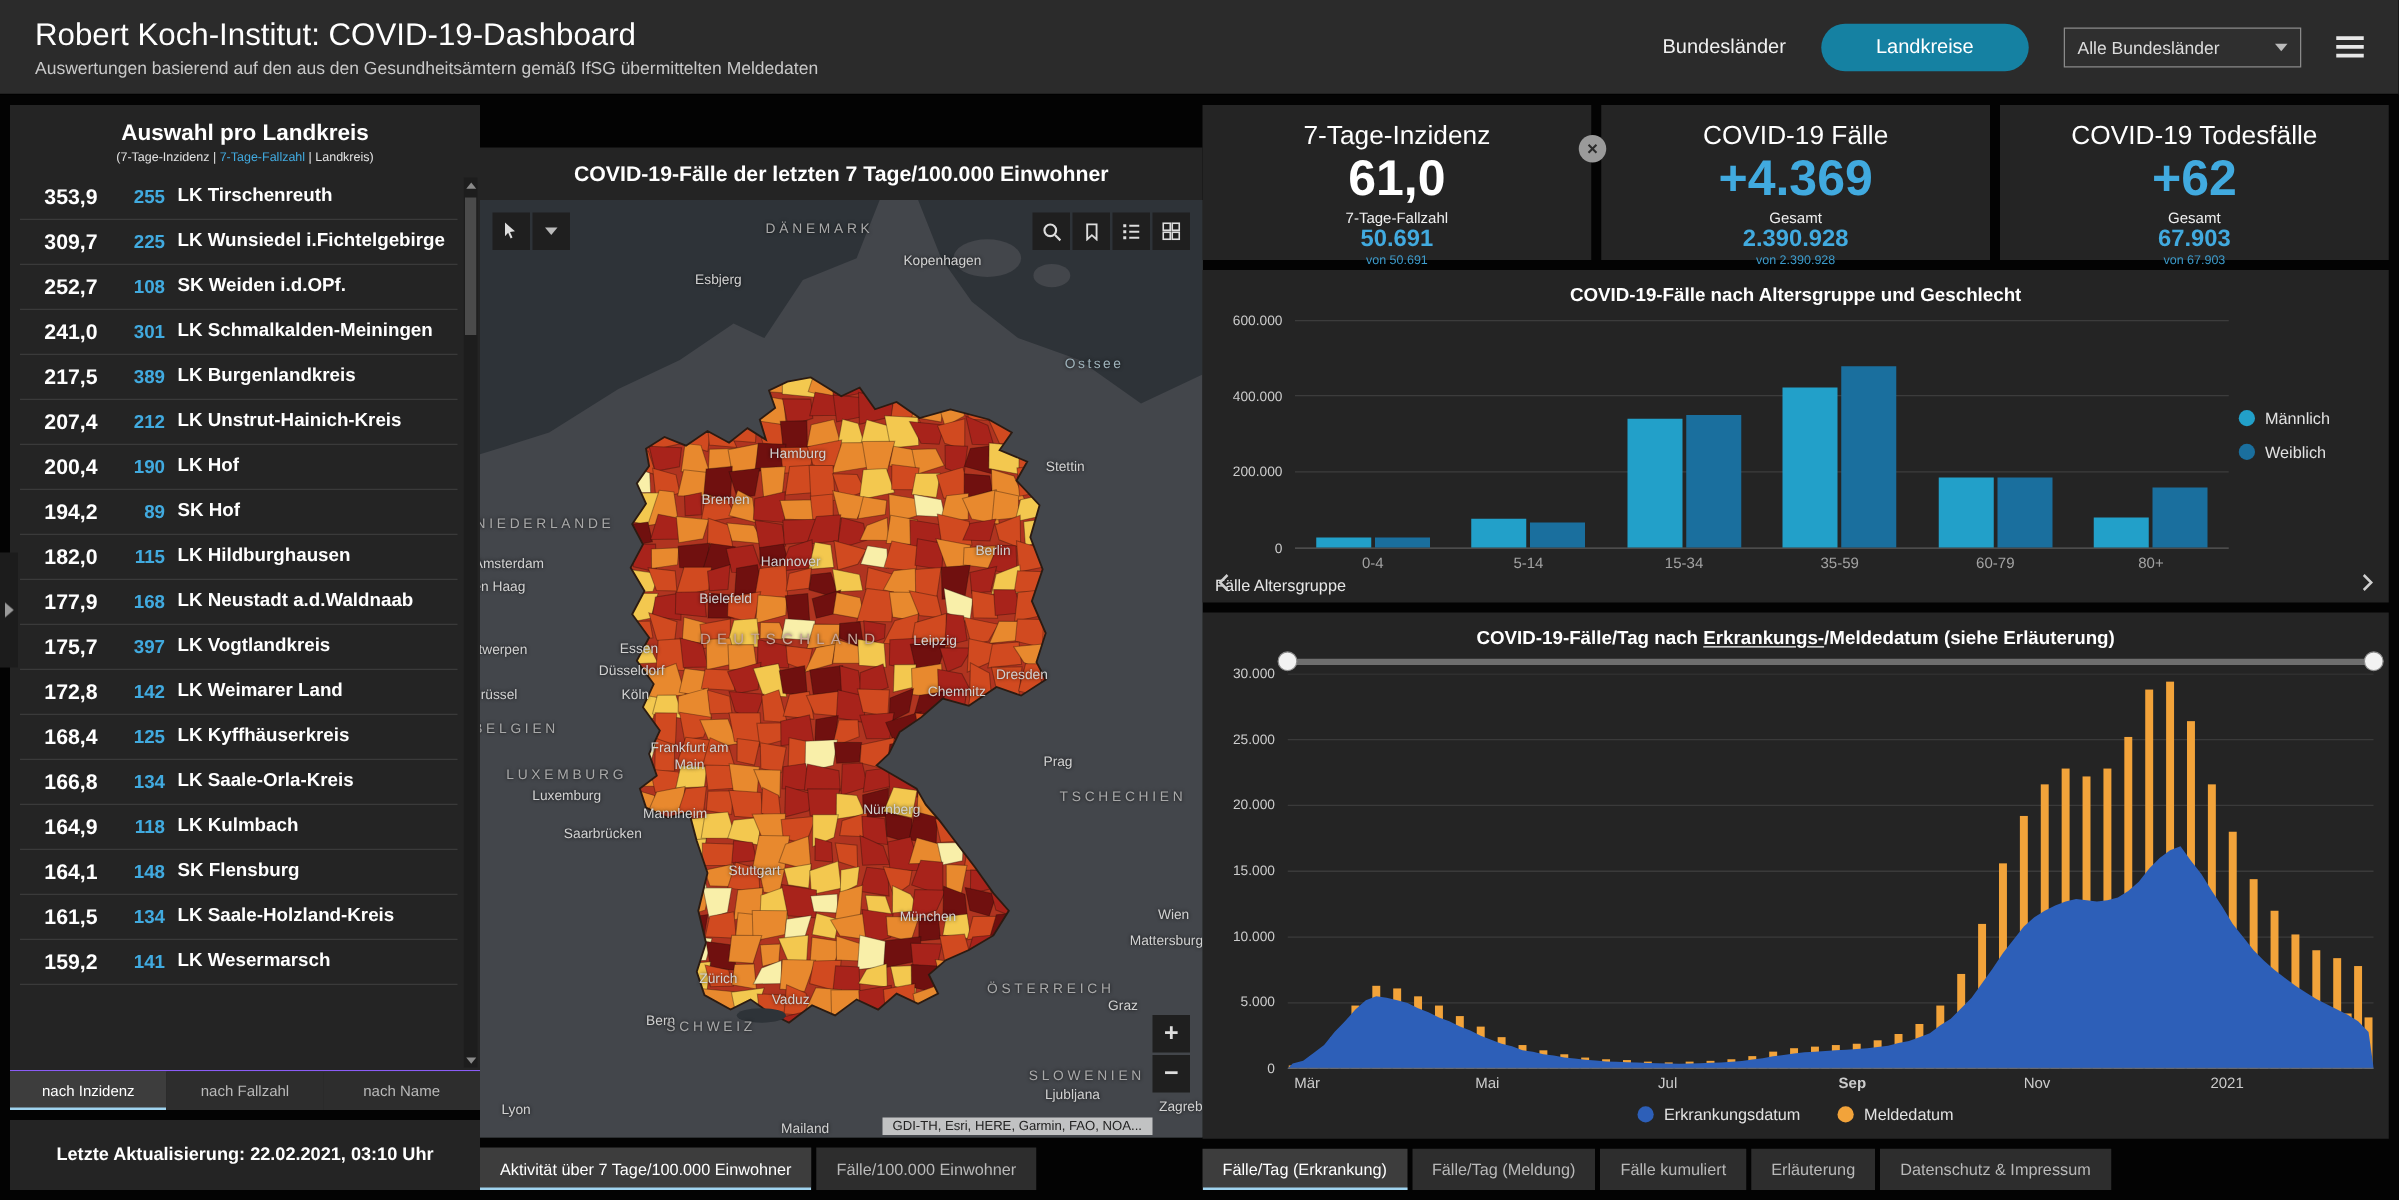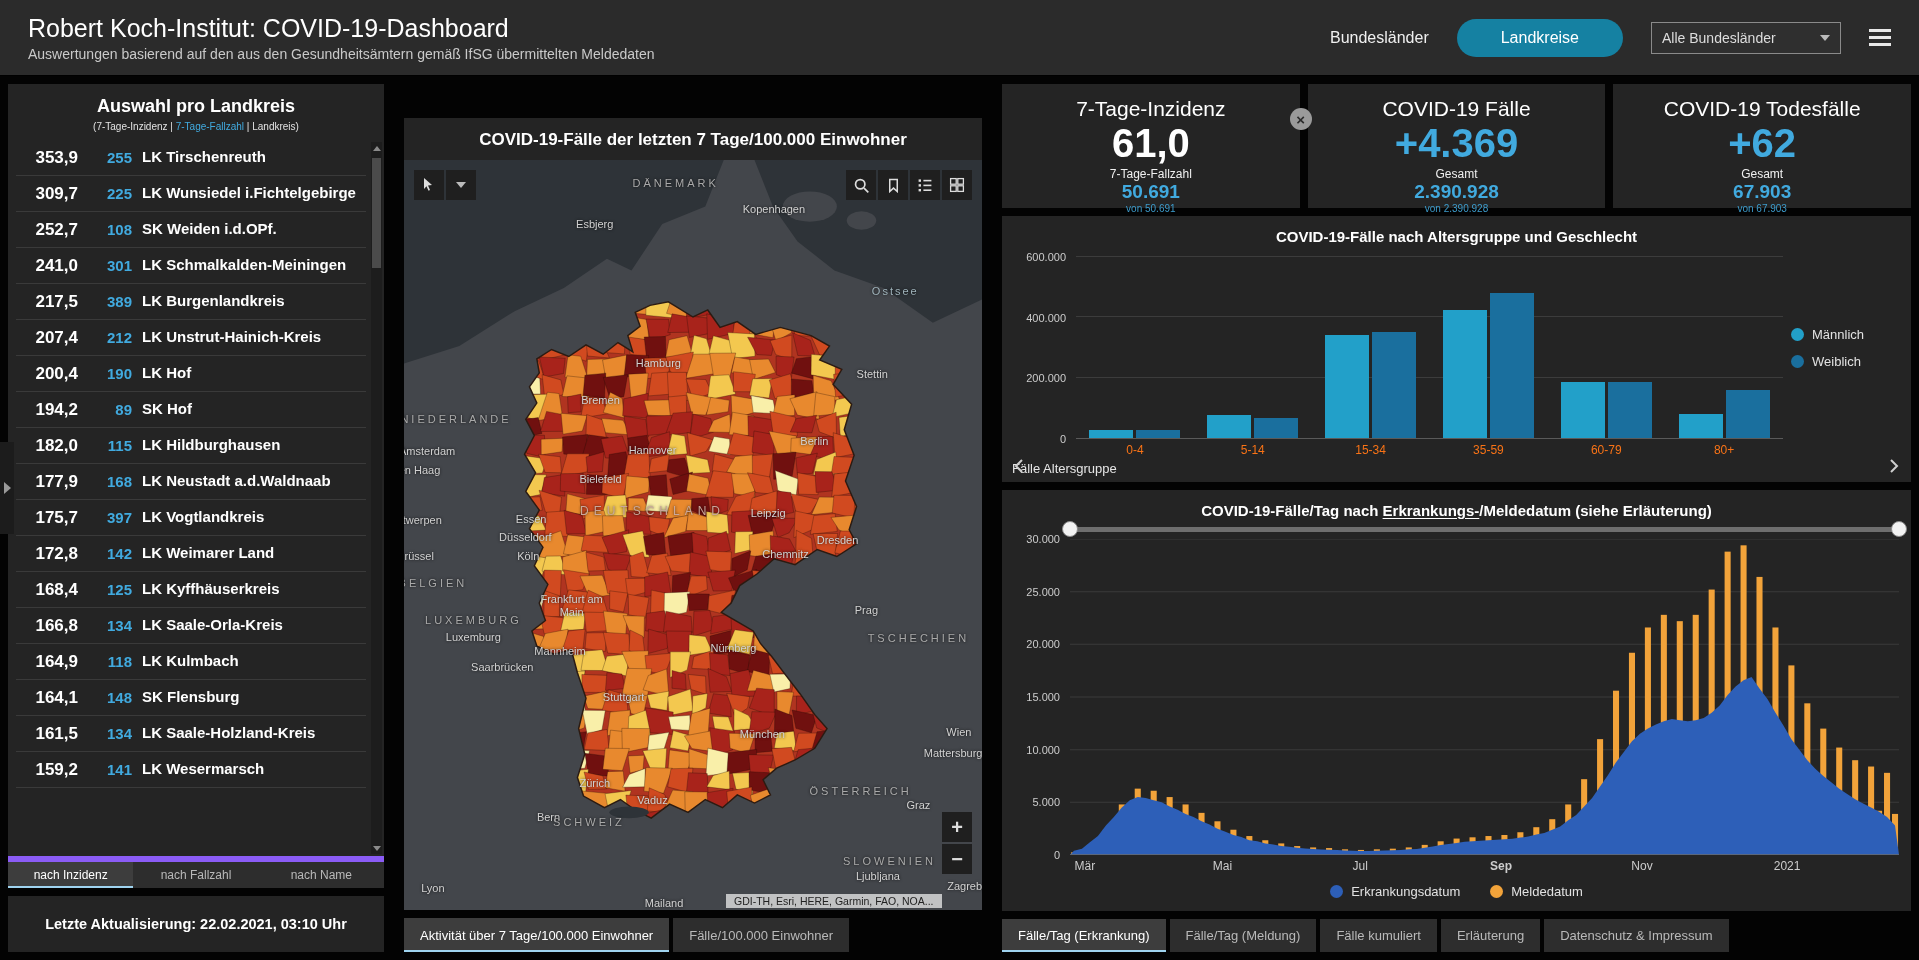--- a/index.html
+++ b/index.html
@@ -10,41 +10,41 @@
 .h-title{font-size:25px;color:#fff;font-weight:normal;}
 .h-sub{font-size:14px;color:#c9c9c9;margin-top:3px;}
 .h-right{display:flex;align-items:center;gap:28px;}
 .btn-text{color:#f0f0f0;font-size:16px;cursor:pointer;background:none;border:none;font-family:inherit;}
 .pill{background:#1581a2;color:#fff;font-size:16px;padding:10px 44px;border:none;border-radius:22px;cursor:pointer;font-family:inherit;}
 .select{width:190px;height:32px;background:#2f2f2f;border:1px solid #8a8a8a;color:#ddd;font-size:14px;display:flex;align-items:center;justify-content:space-between;padding:0 10px;cursor:pointer;}
 .caret{width:0;height:0;border-left:5px solid transparent;border-right:5px solid transparent;border-top:6px solid #bbb;}
 .burger{display:flex;flex-direction:column;gap:4px;cursor:pointer;}
 .burger span{width:22px;height:3px;background:#e8e8e8;display:block;}
 
-.main{display:grid;grid-template-columns:376px 578px 1fr;gap:20px;padding:8px;height:884px;}
+.main{display:grid;grid-template-columns:376px 578px 1fr;gap:0;padding:8px;height:884px;}
 .panel{background:#242424;}
 .left-col,.map-col,.right-col{display:flex;flex-direction:column;gap:8px;min-height:0;}
 
 .sidebar{flex:1;display:flex;flex-direction:column;min-height:0;}
 .sb-head{padding:12px 8px 8px;text-align:center;}
 .sb-title{font-size:18px;font-weight:bold;color:#fff;}
 .sb-sub{font-size:10px;color:#e2e2e2;margin-top:4px;}
 .sb-sub .blue{color:#41aadf;}
 .sb-list{flex:1;overflow:hidden;position:relative;padding:0 18px 0 8px;}
 .lk-row{display:flex;align-items:center;gap:10px;border-bottom:1px solid #3a3a3a;padding:7px 0;min-height:36px;cursor:pointer;}
 .lk-inz{width:62px;text-align:right;font-size:17px;font-weight:bold;color:#fff;flex:none;}
 .lk-fall{width:44px;text-align:right;font-size:15px;font-weight:bold;color:#41aadf;flex:none;}
 .lk-name{flex:1;font-size:15px;font-weight:bold;color:#fff;line-height:1.25;}
 .scrollbar{position:absolute;right:2px;top:2px;bottom:2px;width:11px;background:#1d1d1d;}
 .sb-arrow{position:absolute;left:0;width:11px;height:12px;display:flex;align-items:center;justify-content:center;}
 .sb-arrow.up{top:0;} .sb-arrow.down{bottom:0;}
 .tri-up{width:0;height:0;border-left:4px solid transparent;border-right:4px solid transparent;border-bottom:5px solid #8a8a8a;}
 .tri-down{width:0;height:0;border-left:4px solid transparent;border-right:4px solid transparent;border-top:5px solid #8a8a8a;}
 .sb-thumb{position:absolute;left:1px;top:16px;width:9px;height:110px;background:#4b4b4b;}
-.sb-tabs{display:flex;height:32px;border-top:6px solid #8b5cf6;}
+.sb-tabs{display:flex;height:32px;border-top:1px solid #8b5cf6;}
 .sb-tabs .tab{flex:1;font-size:12px;}
 .tab{background:#2d2d2d;border:none;color:#b9b9b9;cursor:pointer;font-family:inherit;}
 .tab.active{background:#3d3d3d;color:#fff;box-shadow:inset 0 -2px 0 #9fd3ef;}
 .sb-footer{height:56px;display:flex;align-items:center;justify-content:center;font-size:14.5px;font-weight:bold;color:#fff;}
 
 .map-card{flex:1;display:flex;flex-direction:column;min-height:0;position:relative;margin-top:34px;}
 .map-title{padding:12px 8px 10px;text-align:center;font-size:17px;font-weight:bold;color:#fff;}
 .map-area{flex:1;position:relative;overflow:hidden;background:#43464b;}
 .map-svg{position:absolute;inset:0;width:100%;height:100%;}
 .map-labels{position:absolute;inset:0;overflow:hidden;}
@@ -78,21 +78,21 @@
 .age-yaxis{width:64px;position:relative;flex:none;}
 .age-yaxis span{position:absolute;right:10px;font-size:11px;color:#ccc;transform:translateY(50%);}
 .age-plot{flex:1;position:relative;display:flex;align-items:flex-end;border-bottom:1px solid #5a5a5a;}
 .gridline{position:absolute;left:0;right:0;height:1px;background:#3c3c3c;}
 .age-group{flex:1;display:flex;justify-content:center;align-items:flex-end;gap:3px;height:100%;position:relative;z-index:1;}
 .agebar{width:44px;}
 .age-legend{width:118px;flex:none;display:flex;flex-direction:column;justify-content:center;gap:12px;padding-left:8px;}
 .legend-item{display:flex;align-items:center;gap:8px;font-size:13px;color:#e2e2e2;}
 .dot{width:13px;height:13px;border-radius:50%;flex:none;}
 .age-cats{display:flex;margin:4px 118px 0 64px;}
-.age-cats span{flex:1;text-align:center;font-size:12px;color:#f97316;}
+.age-cats span{flex:1;text-align:center;font-size:12px;color:#a3a3a3;}
 .age-xlabel{text-align:left;font-size:13px;color:#e6e6e6;margin-top:4px;}
 .pager{position:absolute;bottom:8px;cursor:pointer;}
 .pager.left{left:10px;} .pager.right{right:10px;}
 .time-panel{flex:1;display:flex;flex-direction:column;padding:12px 12px 4px;min-height:0;}
 .time-panel .chart-title u{text-underline-offset:2px;}
 .ts-body{flex:1;display:flex;margin-top:20px;min-height:0;}
 .ts-yaxis{width:56px;position:relative;flex:none;}
 .ts-yaxis span{position:absolute;right:10px;font-size:11px;color:#ccc;transform:translateY(-50%);}
 .ts-plot{flex:1;position:relative;}
 .ts-plot svg{position:absolute;inset:0;width:100%;height:100%;}

